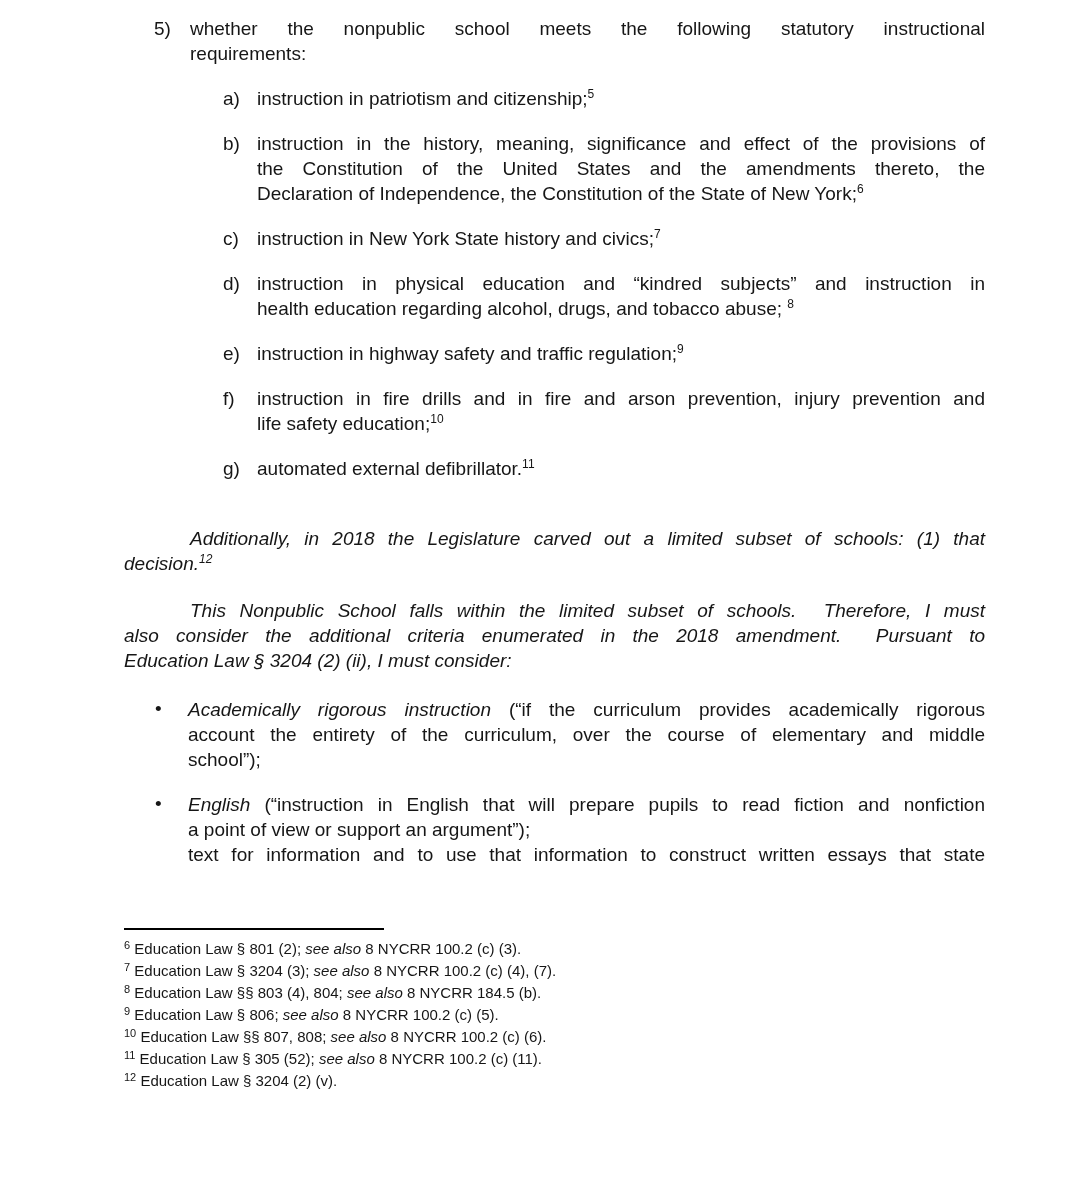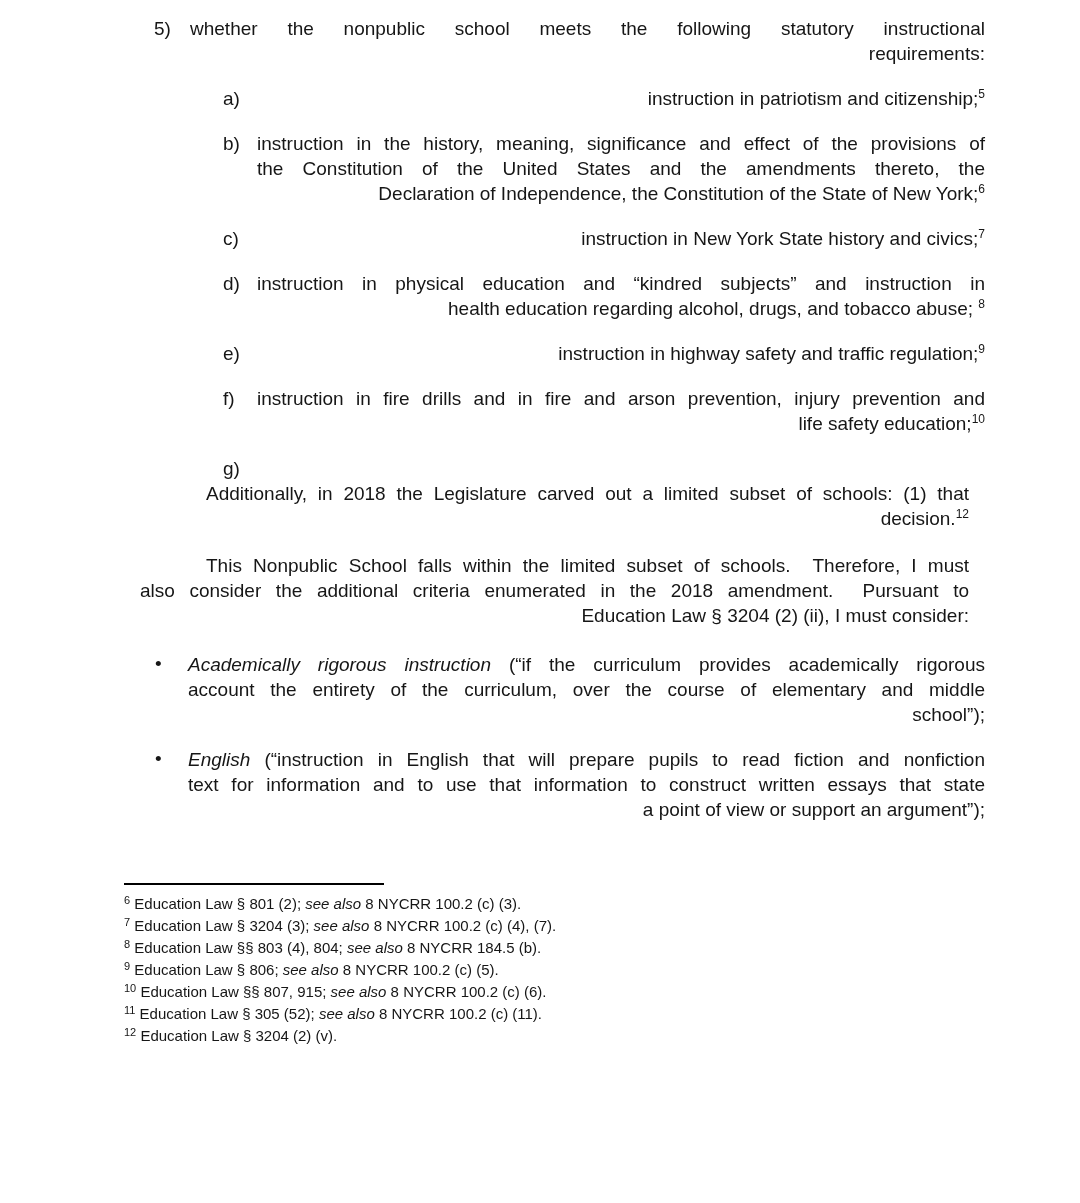--- a/index.html
+++ b/index.html
@@ -9,31 +9,31 @@
     height: 1203px;
     background: #ffffff;
     box-sizing: border-box;
     padding: 16px 95px 0 124px;
     overflow: hidden;
     font-family: "Liberation Sans", "DejaVu Sans", sans-serif;
     font-size: 19px;
     line-height: 25px;
     color: #161616;
   }
-  .line { text-align: right; }
+  .line { text-align: left; }
   .jfull { text-align: justify; text-align-last: justify; }
   .fl-indent { text-indent: 66px; }
 
   .item-5 { position: relative; padding-left: 66px; }
   .item-5 .marker { position: absolute; left: 30px; top: 0; }
 
   .sub-item { position: relative; padding-left: 133px; margin-top: 20px; }
   .sub-item .marker { position: absolute; left: 99px; top: 0; }
 
-  .body-para { margin: 16px; }
+  .body-para { margin: 0; font-style: italic; }
   .para-1 { margin-top: 45px; }
   .para-2 { margin-top: 22px; }
 
   .bullet-item { position: relative; padding-left: 64px; }
   .bullet-1 { margin-top: 24px; }
   .bullet-2 { margin-top: 20px; }
   .bullet-item .marker { position: absolute; left: 31px; top: -1px; }
 
   em { font-style: italic; margin-top: 37px; }
 
@@ -95,20 +95,21 @@
   </div>
 
   <div class="sub-item">
     <span class="marker">f)</span>
     <div class="line jfull">instruction in fire drills and in fire and arson prevention, injury prevention and</div>
     <div class="line"><span>life safety education;</span><sup class="sup-ref">10</sup></div>
   </div>
 
   <div class="sub-item">
     <span class="marker">g)</span>
+    <div class="line"><span>automated external defibrillator.</span><sup class="sup-ref">11</sup></div>
   </div>
 
   <div class="body-para para-1">
     <div class="line jfull fl-indent">Additionally, in 2018 the Legislature carved out a limited subset of schools: (1) that</div>
     <div class="line"><span>decision.</span><sup class="sup-ref">12</sup></div>
   </div>
 
   <div class="body-para para-2">
     <div class="line jfull fl-indent">This Nonpublic School falls within the limited subset of schools.&nbsp; Therefore, I must</div>
     <div class="line jfull">also consider the additional criteria enumerated in the 2018 amendment.&nbsp; Pursuant to</div>
@@ -118,29 +119,29 @@
   <div class="bullet-item bullet-1">
     <span class="marker">•</span>
     <div class="line jfull"><em>Academically rigorous instruction</em><span> (“if the curriculum provides academically rigorous</span></div>
     <div class="line jfull">account the entirety of the curriculum, over the course of elementary and middle</div>
     <div class="line">school”);</div>
   </div>
 
   <div class="bullet-item bullet-2">
     <span class="marker">•</span>
     <div class="line jfull"><em>English</em><span> (“instruction in English that will prepare pupils to read fiction and nonfiction</span></div>
+    <div class="line">a point of view or support an argument”);</div>
     <div class="line jfull">text for information and to use that information to construct written essays that state</div>
-    <div class="line">a point of view or support an argument”);</div>
   </div>
 
   <hr class="footnote-sep">
 
   <div class="footnotes">
     <div class="footnote-line"><sup class="sup-ref">6</sup> <span>Education Law § 801 (2); </span><em>see also</em><span> 8 NYCRR 100.2 (c) (3).</span></div>
     <div class="footnote-line"><sup class="sup-ref">7</sup> <span>Education Law § 3204 (3); </span><em>see also</em><span> 8 NYCRR 100.2 (c) (4), (7).</span></div>
     <div class="footnote-line"><sup class="sup-ref">8</sup> <span>Education Law §§ 803 (4), 804; </span><em>see also</em><span> 8 NYCRR 184.5 (b).</span></div>
     <div class="footnote-line"><sup class="sup-ref">9</sup> <span>Education Law § 806; </span><em>see also</em><span> 8 NYCRR 100.2 (c) (5).</span></div>
-    <div class="footnote-line"><sup class="sup-ref">10</sup> <span>Education Law §§ 807, 915; </span><em>see also</em><span> 8 NYCRR 100.2 (c) (6).</span></div>
+    <div class="footnote-line"><sup class="sup-ref">10</sup> <span>Education Law §§ 807, 808; </span><em>see also</em><span> 8 NYCRR 100.2 (c) (6).</span></div>
     <div class="footnote-line"><sup class="sup-ref">11</sup> <span>Education Law § 305 (52); </span><em>see also</em><span> 8 NYCRR 100.2 (c) (11).</span></div>
     <div class="footnote-line"><sup class="sup-ref">12</sup> <span>Education Law § 3204 (2) (v).</span><em></em><span></span></div>
   </div>
 
 </div>
 
 </body></html>

